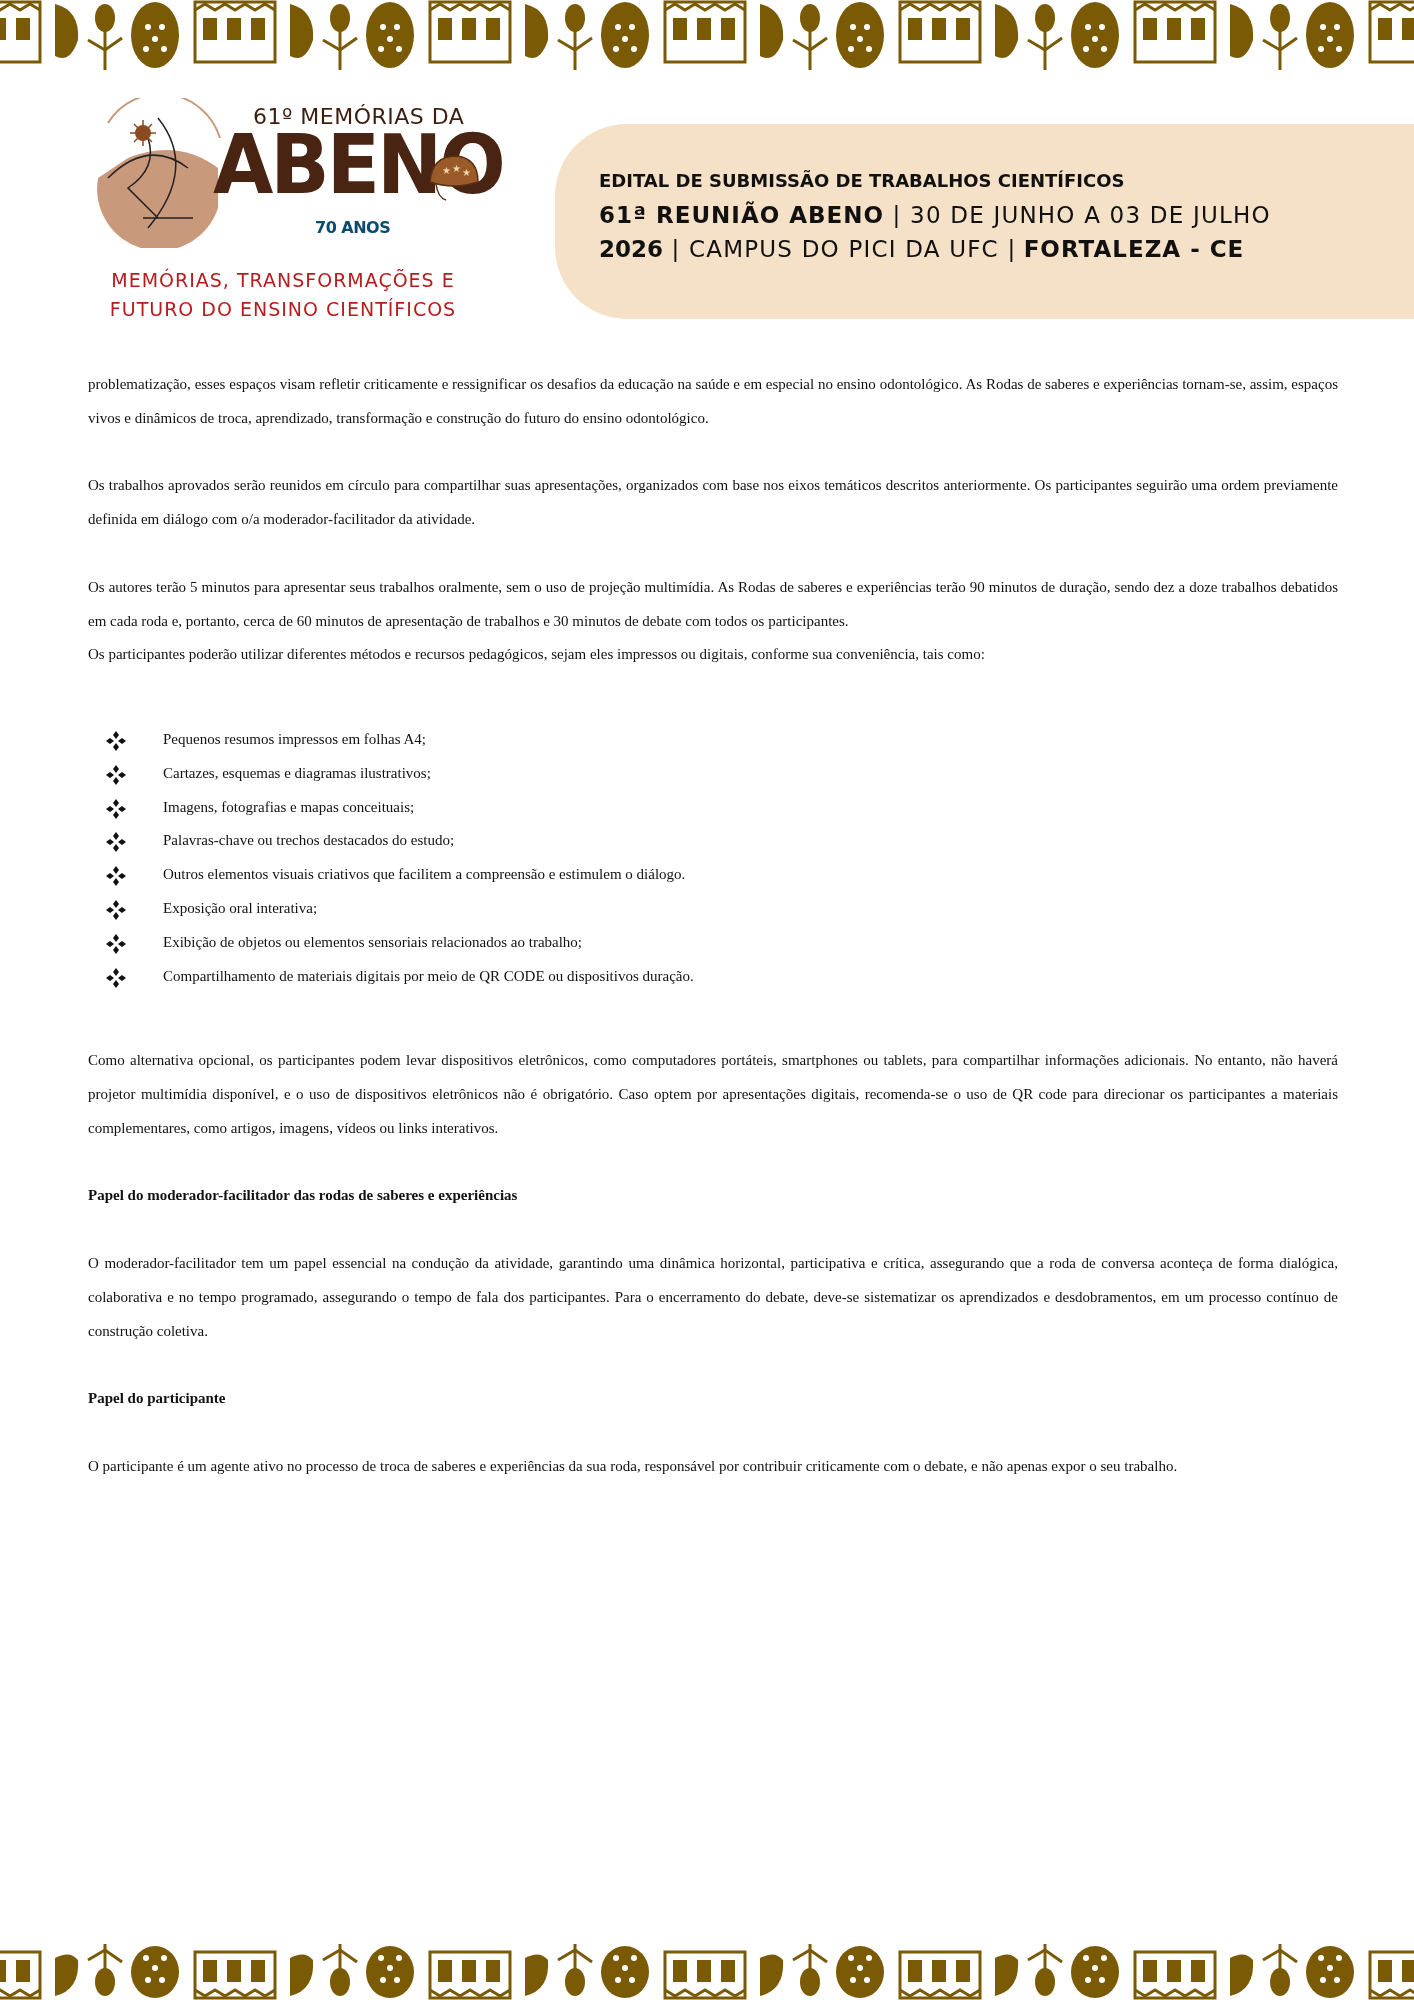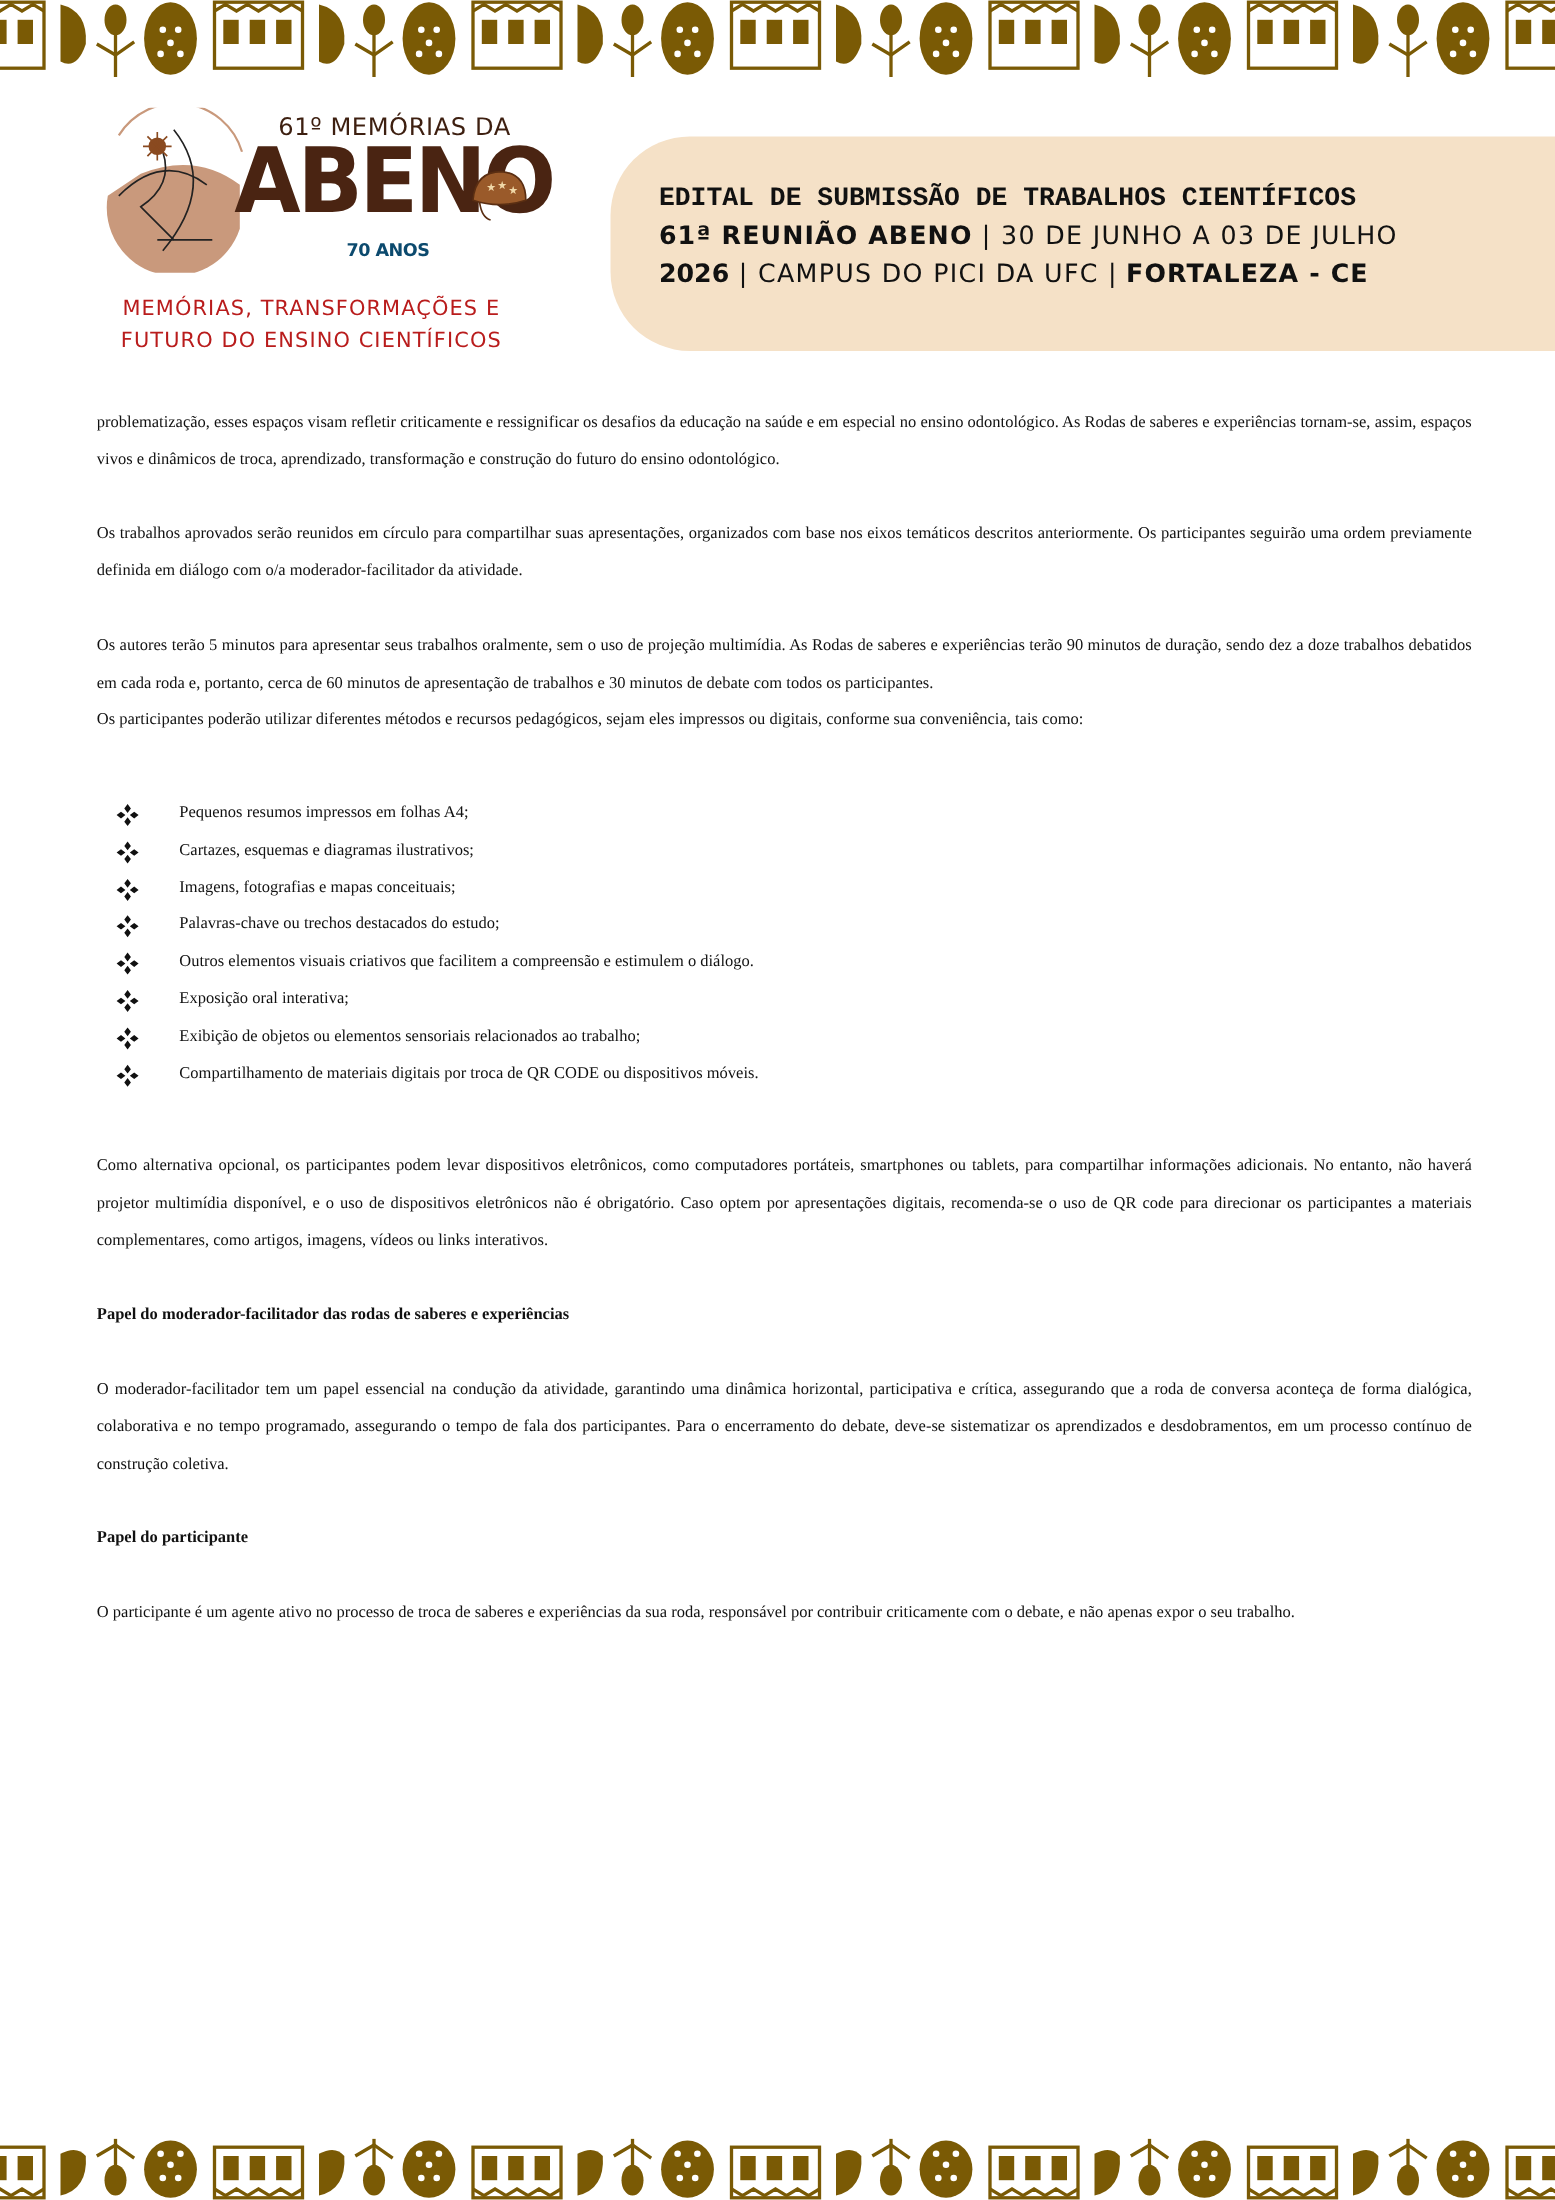--- a/index.html
+++ b/index.html
@@ -101,21 +101,21 @@
   .banner-text {
     position: absolute;
     left: 44px;
     top: 40px;
     font-family: "DejaVu Sans", sans-serif;
     font-size: 23px;
     line-height: 34px;
     color: #111;
   }
   .banner-text .b { font-weight: bold; }
-  .banner-text .title { font-weight: bold; font-size: 24px; letter-spacing: 0; font-family: Liberation Mono, monospace; }
+  .banner-text .title { font-weight: bold; font-size: 18px; letter-spacing: 0; }
   .banner-text .light { font-weight: normal; letter-spacing: 1.2px; }
 
   
   .content {
     position: absolute;
     left: 88px;
     top: 368px;
     width: 1250px;
     font-family: Liberation Serif, serif;
     font-size: 15px;
@@ -359,21 +359,21 @@
           <path d="M11 1 L14 5 L11 9 L8 5 Z M11 13 L14 17 L11 21 L8 17 Z M1 11 L5 8 L9 11 L5 14 Z M13 11 L17 8 L21 11 L17 14 Z" fill="#111"></path>
         </svg><span>Outros elementos visuais criativos que facilitem a compreensão e estimulem o diálogo.</span></li>
       <li><svg class="bullet-icon" viewBox="0 0 22 22">
           <path d="M11 1 L14 5 L11 9 L8 5 Z M11 13 L14 17 L11 21 L8 17 Z M1 11 L5 8 L9 11 L5 14 Z M13 11 L17 8 L21 11 L17 14 Z" fill="#111"></path>
         </svg><span>Exposição oral interativa;</span></li>
       <li><svg class="bullet-icon" viewBox="0 0 22 22">
           <path d="M11 1 L14 5 L11 9 L8 5 Z M11 13 L14 17 L11 21 L8 17 Z M1 11 L5 8 L9 11 L5 14 Z M13 11 L17 8 L21 11 L17 14 Z" fill="#111"></path>
         </svg><span>Exibição de objetos ou elementos sensoriais relacionados ao trabalho;</span></li>
       <li><svg class="bullet-icon" viewBox="0 0 22 22">
           <path d="M11 1 L14 5 L11 9 L8 5 Z M11 13 L14 17 L11 21 L8 17 Z M1 11 L5 8 L9 11 L5 14 Z M13 11 L17 8 L21 11 L17 14 Z" fill="#111"></path>
-        </svg><span>Compartilhamento de materiais digitais por troca de QR CODE ou dispositivos móveis.</span></li>
+        </svg><span>Compartilhamento de materiais digitais por meio de QR CODE ou dispositivos duração.</span></li>
     </ul>
   <div class="gap"></div>
   <p>Como alternativa opcional, os participantes podem levar dispositivos eletrônicos, como computadores portáteis, smartphones ou tablets, para compartilhar informações adicionais. No entanto, não haverá projetor multimídia disponível, e o uso de dispositivos eletrônicos não é obrigatório. Caso optem por apresentações digitais, recomenda-se o uso de QR code para direcionar os participantes a materiais complementares, como artigos, imagens, vídeos ou links interativos.</p>
   <div class="gap"></div>
   <p class="heading">Papel do moderador-facilitador das rodas de saberes e experiências</p>
   <div class="gap"></div>
   <p>O moderador-facilitador tem um papel essencial na condução da atividade, garantindo uma dinâmica horizontal, participativa e crítica, assegurando que a roda de conversa aconteça de forma dialógica, colaborativa e no tempo programado, assegurando o tempo de fala dos participantes. Para o encerramento do debate, deve-se sistematizar os aprendizados e desdobramentos, em um processo contínuo de construção coletiva.</p>
   <div class="gap"></div>
   <p class="heading">Papel do participante</p>
   <div class="gap"></div>

